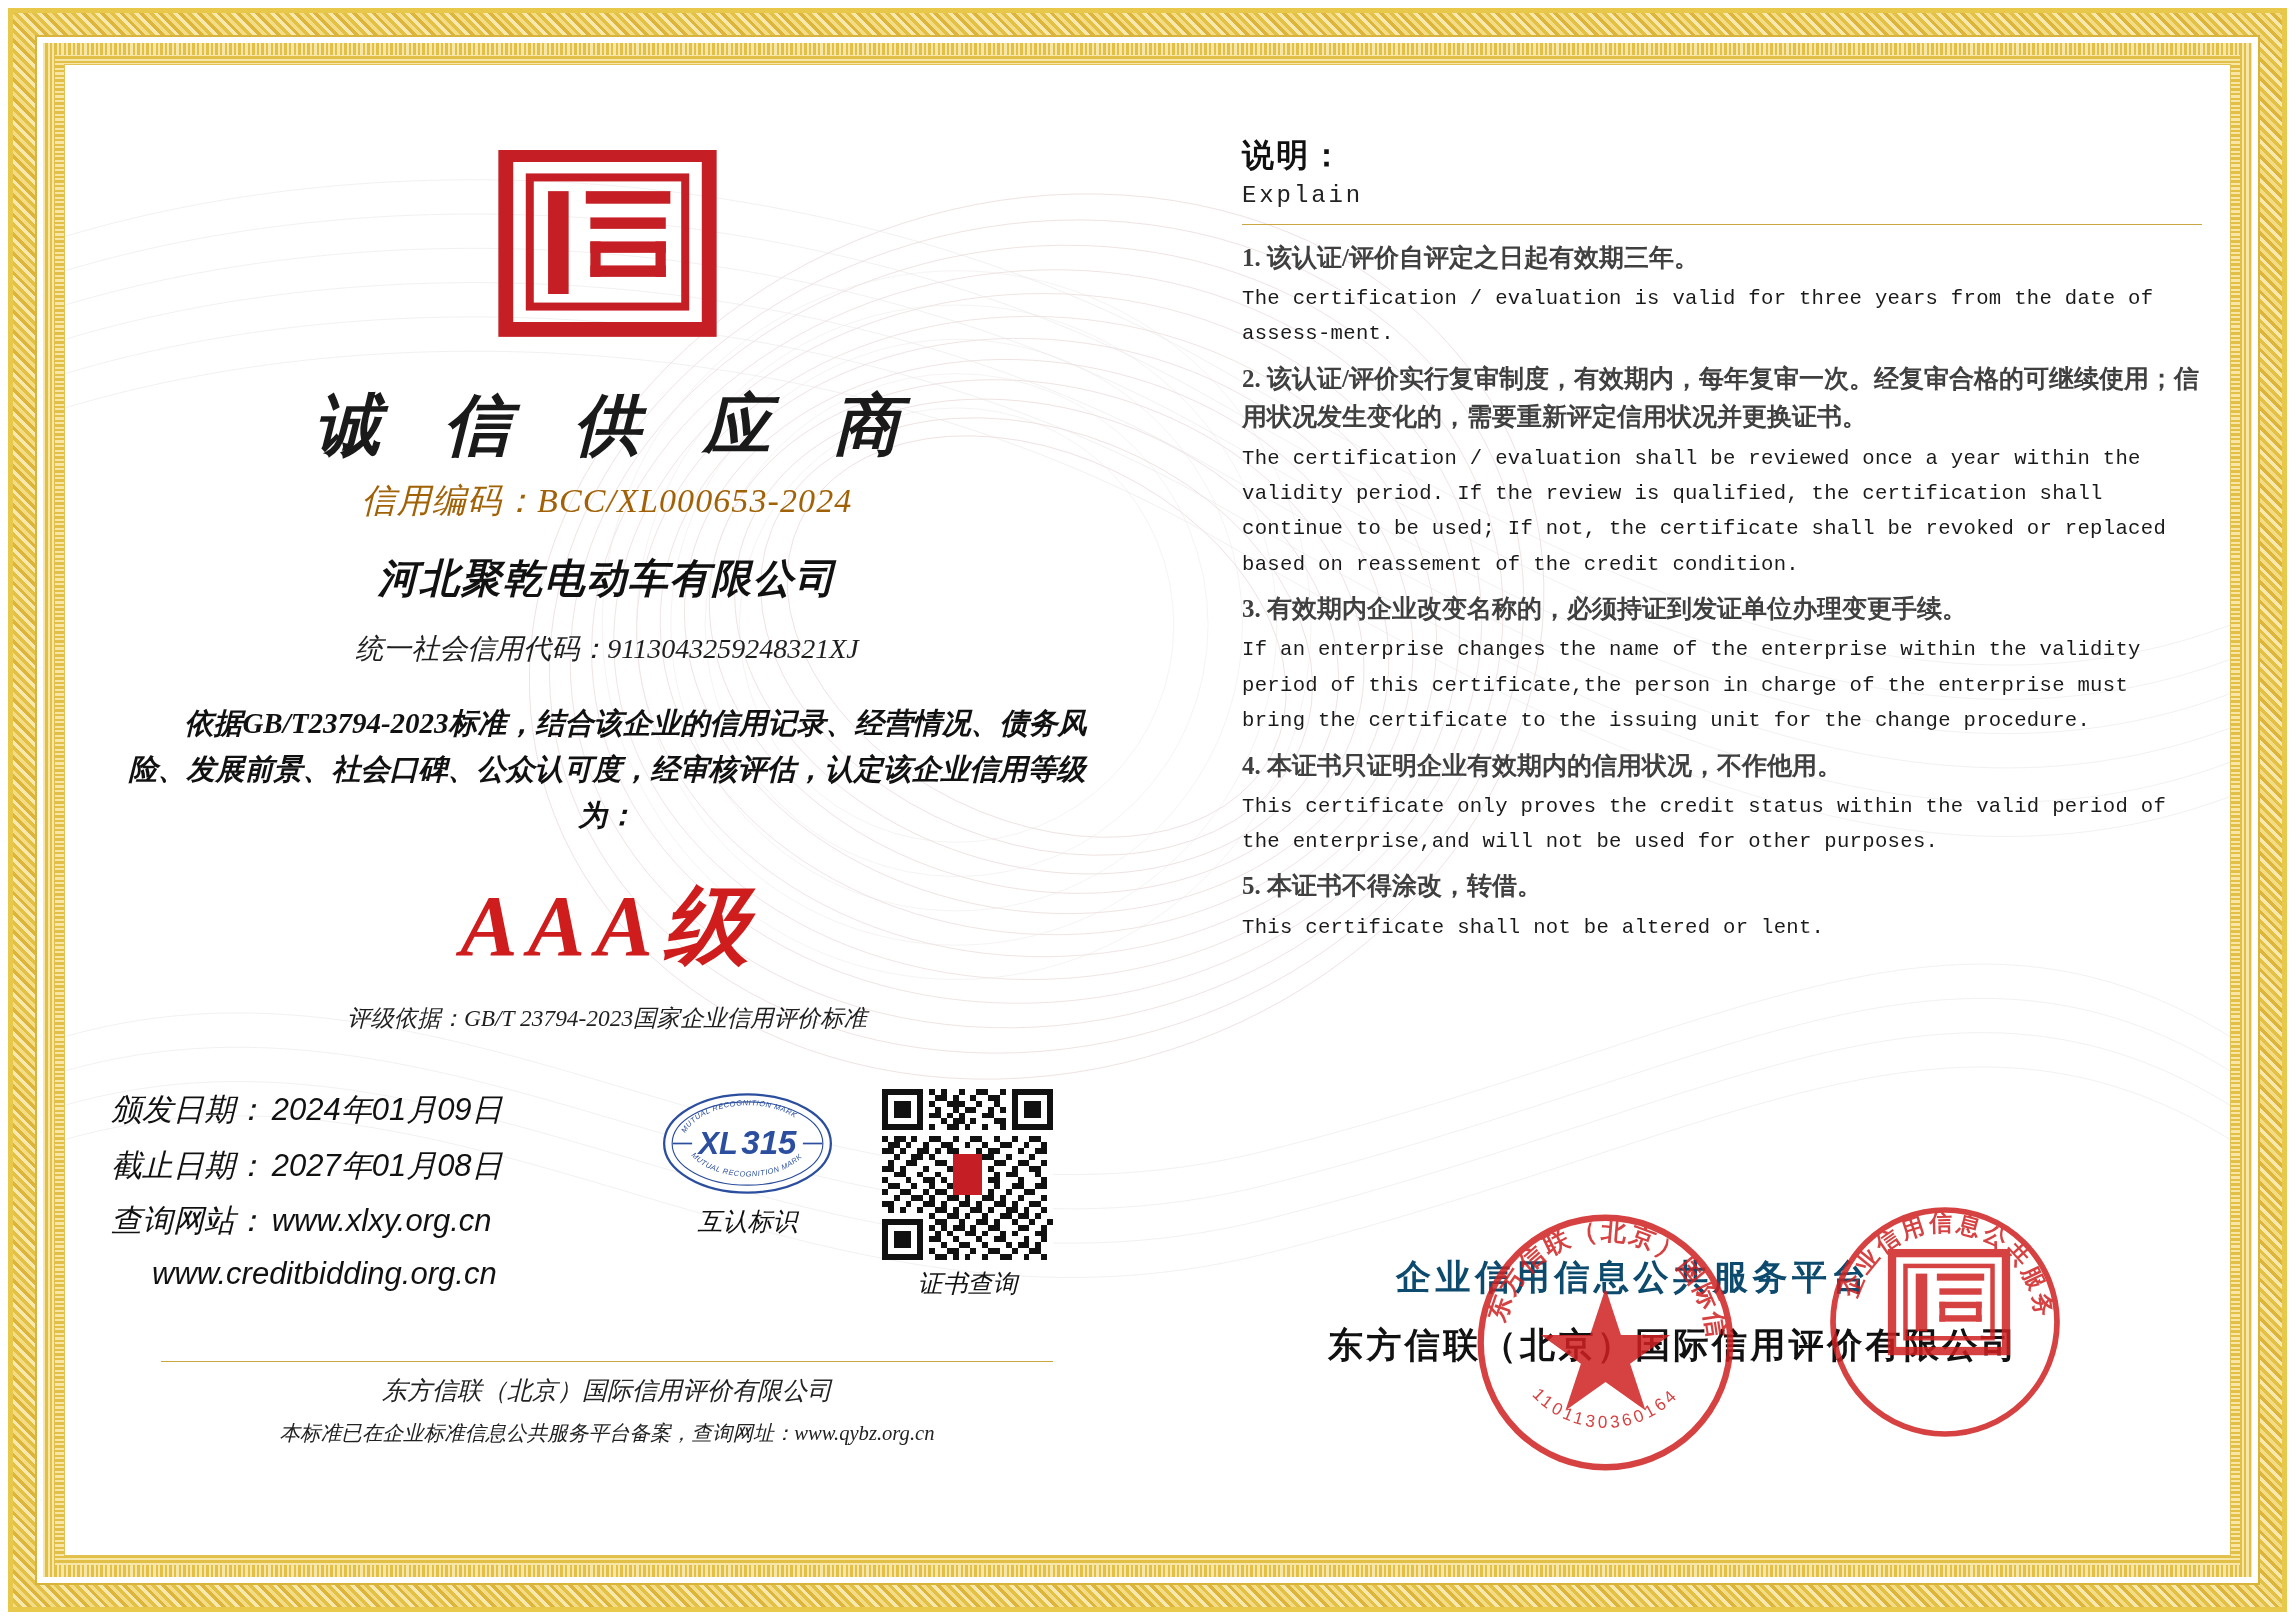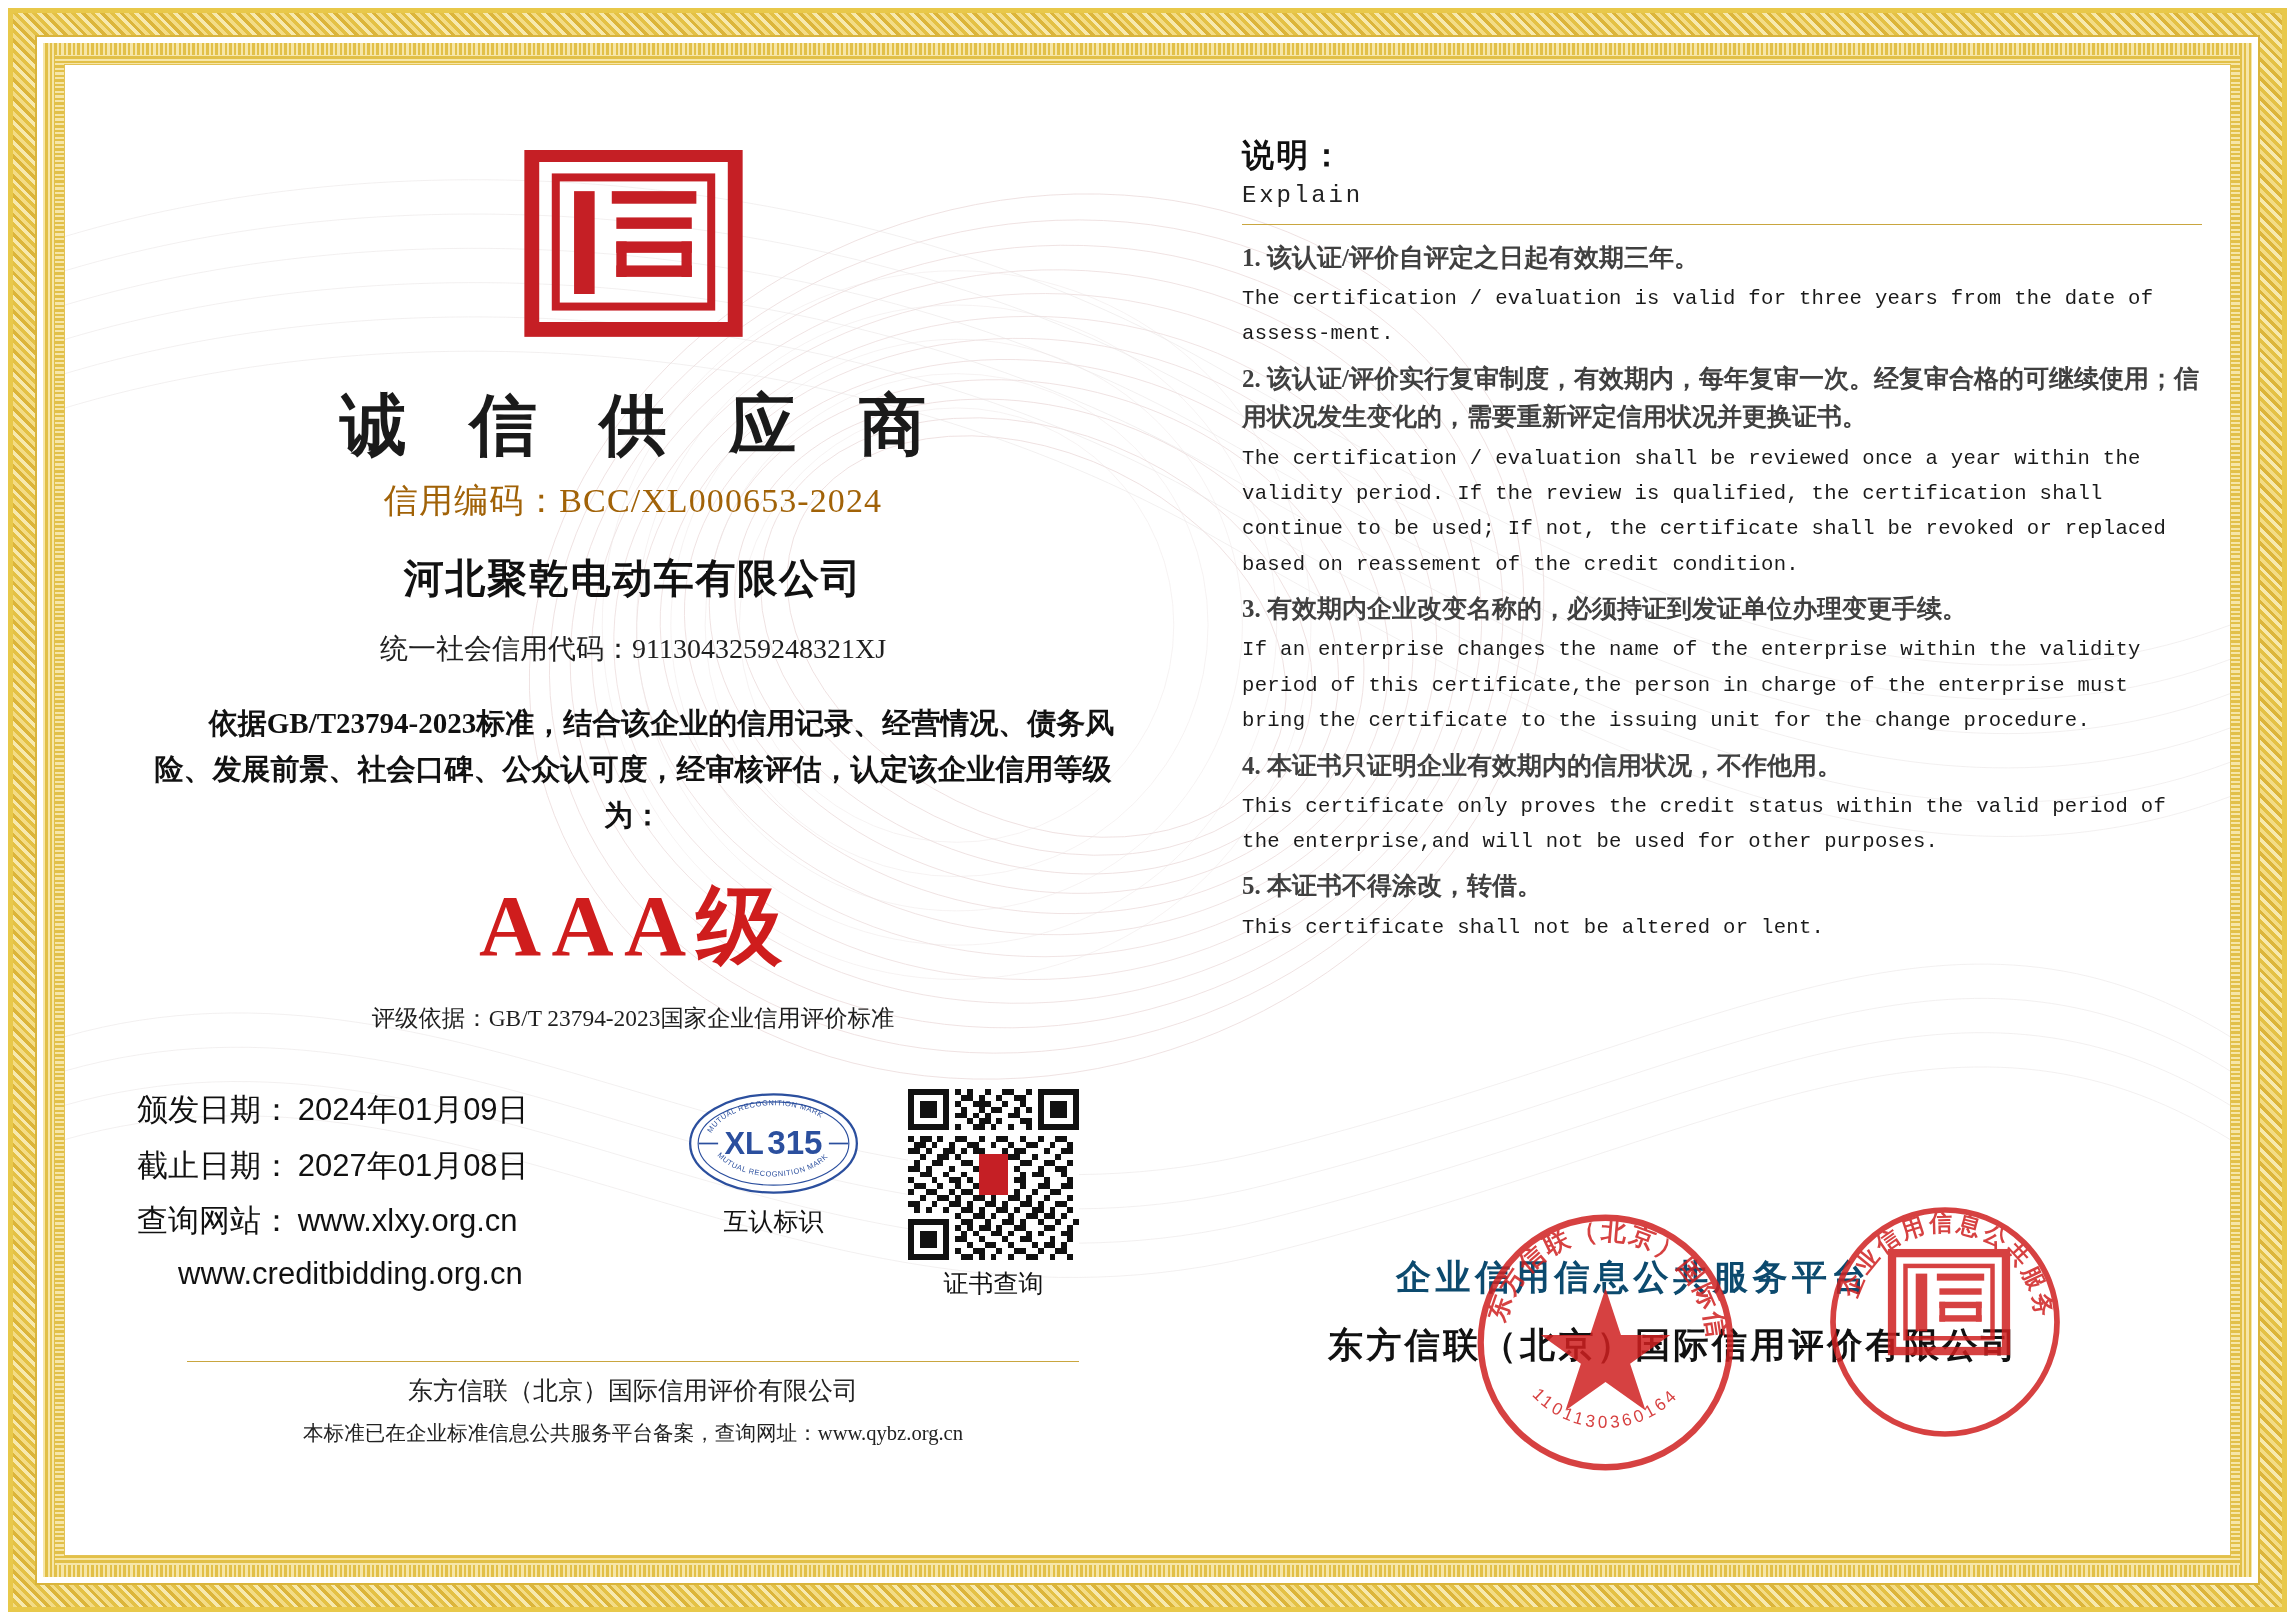--- a/index.html
+++ b/index.html
@@ -75,23 +75,24 @@
 
   .content {
     position: absolute;
     left: 65px; top: 65px;
     width: 2165px; height: 1490px;
   }
 
   
   .left-panel {
     position: absolute;
-    left: 48px; top: 34px;
+    left: 22px; top: 34px;
     width: 1040px;
     text-align: center;
+    font-style: italic;
   }
   .logo-seal {
     margin: 51px auto 0;
     width: 229px;
     height: 200px;
     position: relative;
   }
   .logo-seal svg { display:block; }
 
   .main-title {

